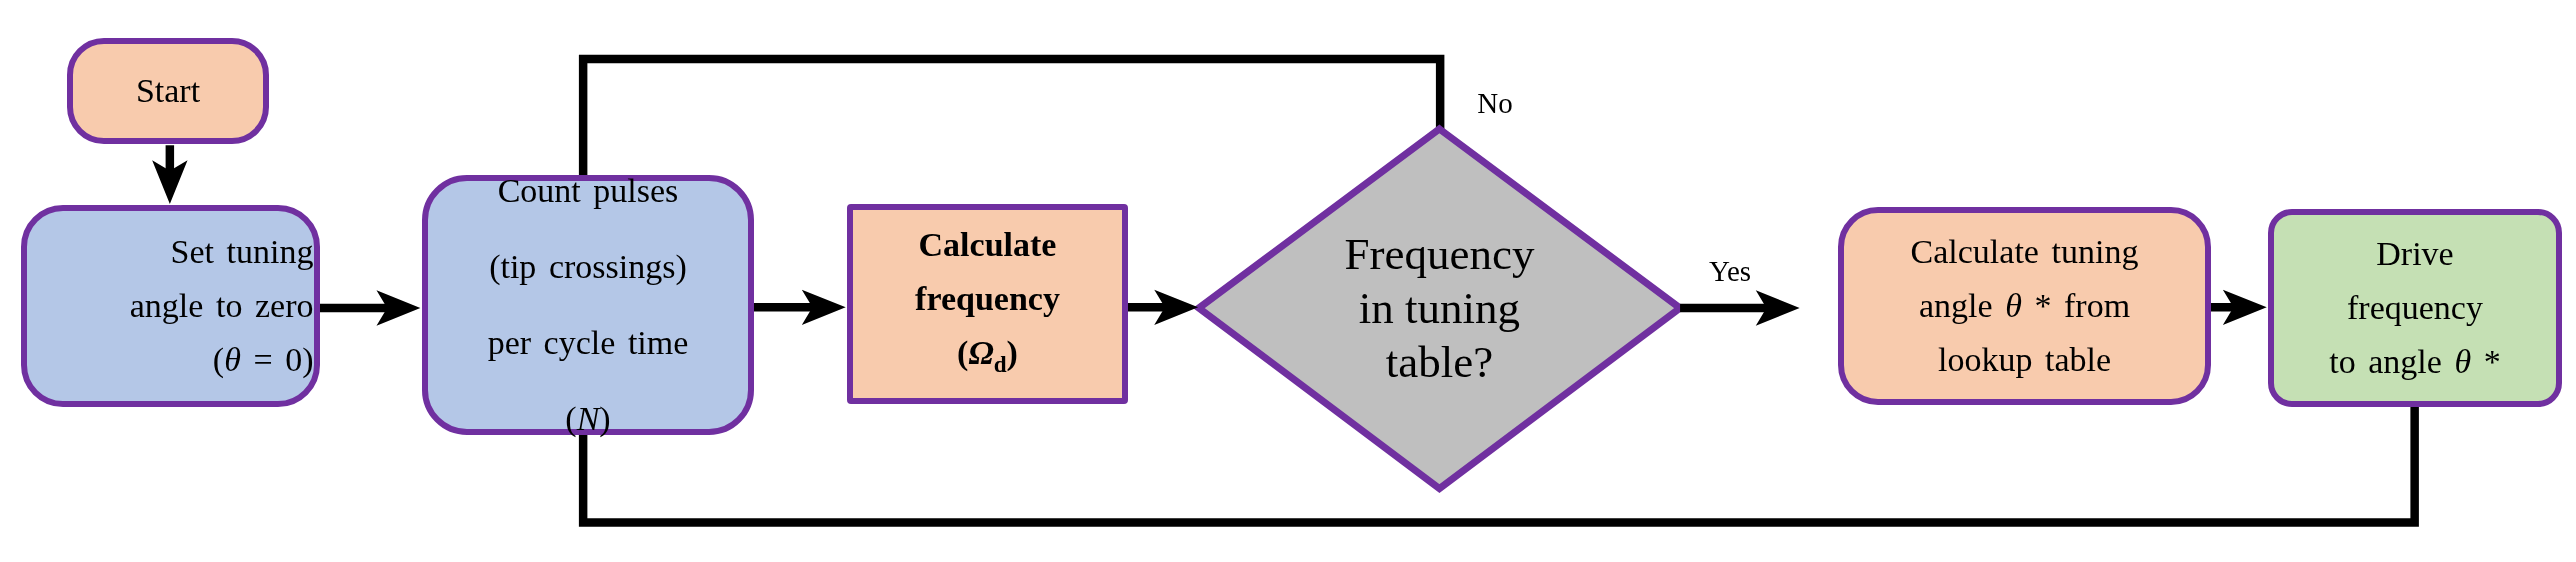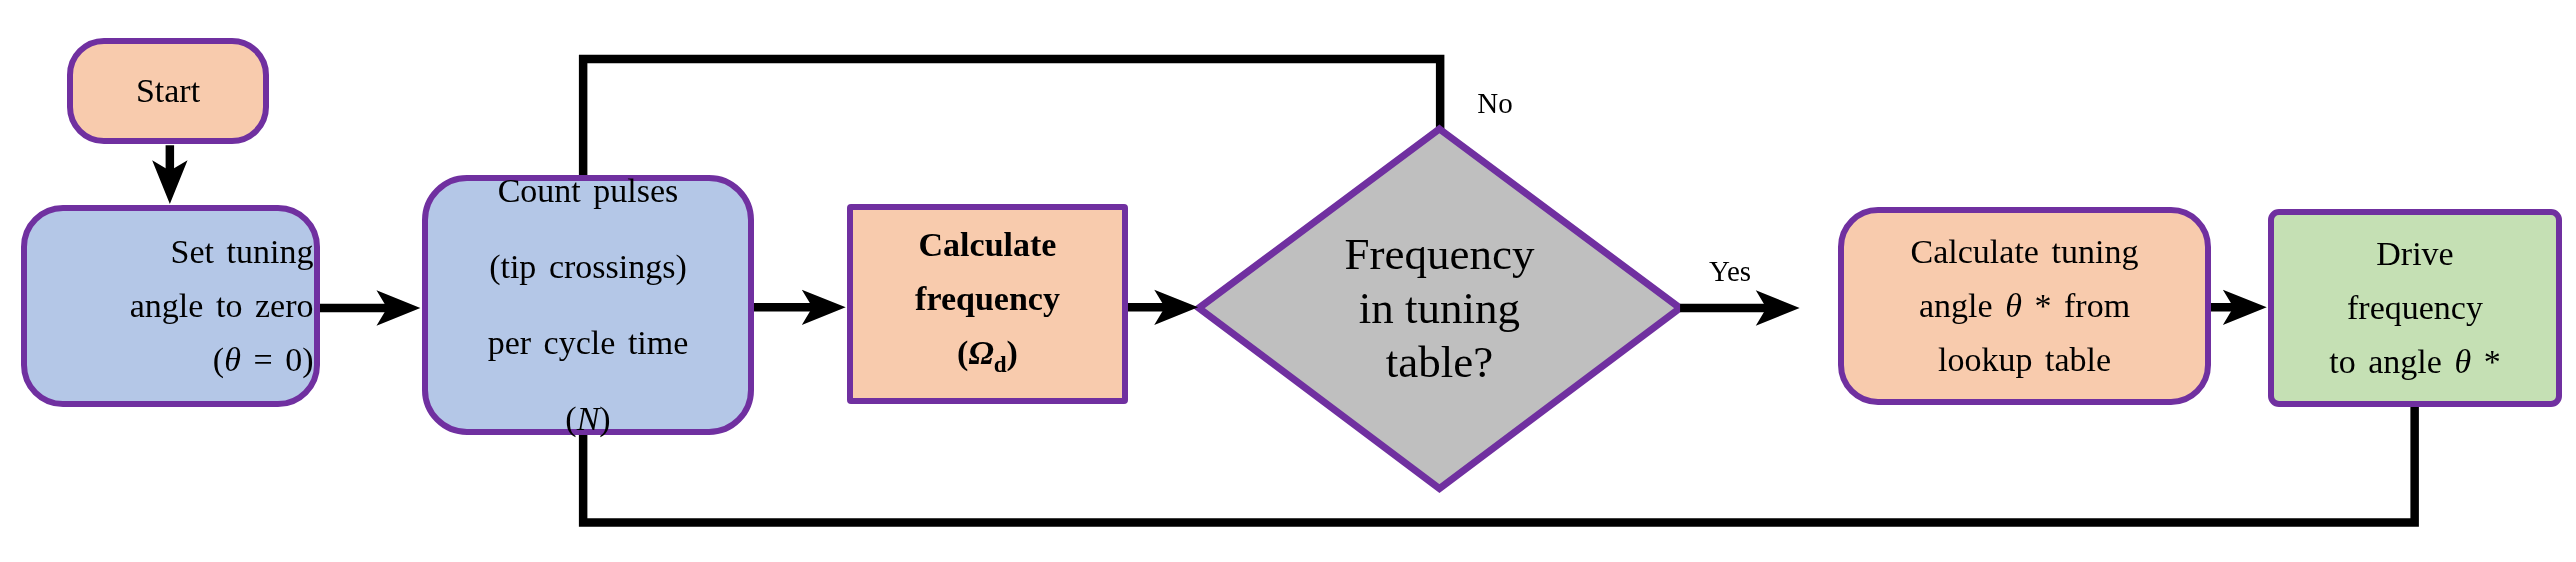--- a/index.html
+++ b/index.html
@@ -49,21 +49,21 @@
     align-items: center;
     text-align: center;
     font-size: 45px;
     line-height: 54px;
   }
   #node-start       { left: 67px;   top: 38px;  width: 202px; height: 106px; border-radius: 37px; }
   #node-set-angle   { left: 20.5px;   top: 205px; width: 299px; height: 202px; border-radius: 42px; align-items: flex-end; }
   #node-count       { left: 422px;  top: 175px; width: 332px; height: 260px; border-radius: 45px; gap: 22px; }
   #node-calc-freq   { left: 847px; top: 204px; width: 281px; height: 200px; border-radius: 4px; font-weight: bold; }
   #node-calc-angle  { left: 1801px; top: 207px; width: 373px; height: 198px; border-radius: 40px; margin-left: 37px; }
-  #node-drive-servo { left: 2268px; top: 209px; width: 294px; height: 198px; border-radius: 11px; }
+  #node-drive-servo { left: 2268px; top: 209px; width: 294px; height: 198px; border-radius: 24px; }
   #label-no  { left: 1449px; top: 76px; width: 92px; }
   #label-yes { left: 1684px; top: 244px; width: 92px; }
 </style>
 </head>
 <body>
 
 <div id="canvas">
 
   <svg id="svg-layer" width="2576" height="563" viewBox="0 0 3640 795">
 

